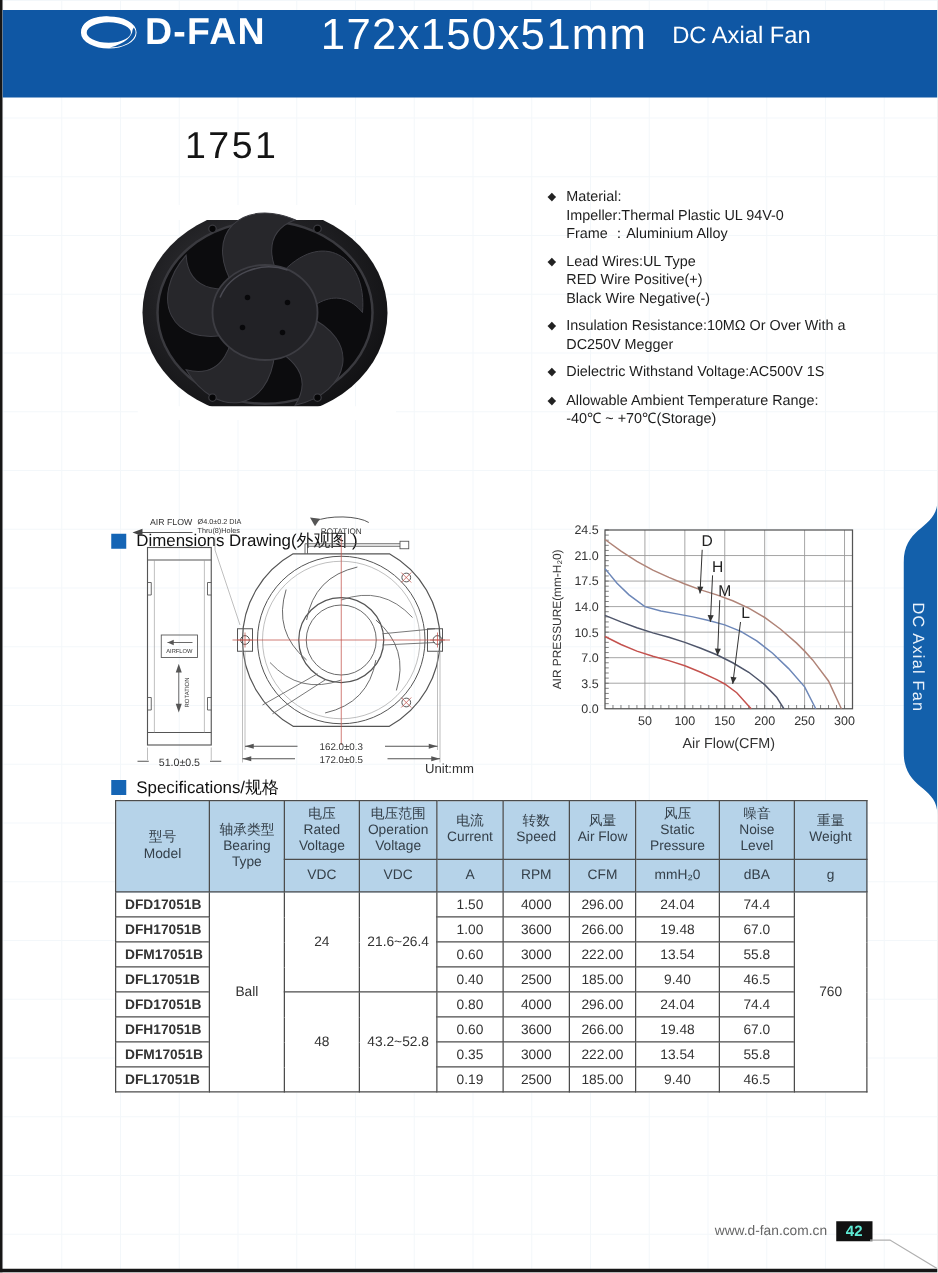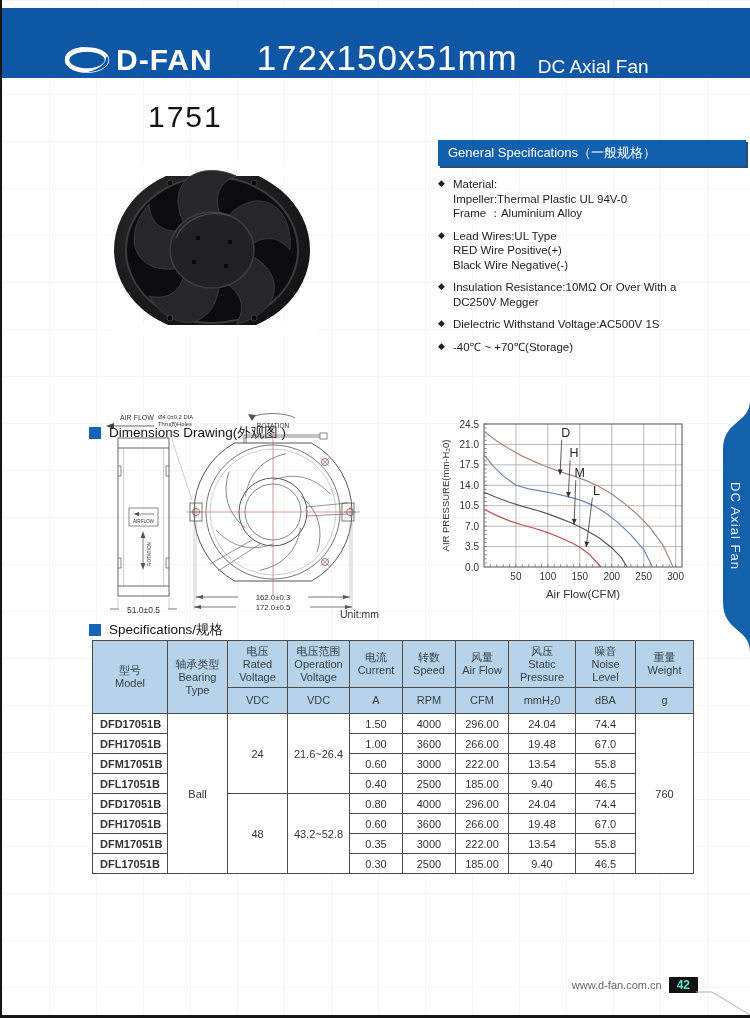--- a/index.html
+++ b/index.html
@@ -7,21 +7,21 @@
     position:relative;width:750px;height:1018px;background:#fff;
     font-family:"Liberation Sans",sans-serif;overflow:hidden;
     border-left:2px solid #161616;border-bottom:3px solid #161616;
     box-sizing:border-box;
     background-image:linear-gradient(#f3f7fa 1px,transparent 1px),
                      linear-gradient(90deg,#f3f7fa 1px,transparent 1px);
     background-size:47px 47px;
   }
   
   .header-bar{position:absolute;top:8px;left:0;right:0;height:70px;background:#0f57a4;
-    display:flex;align-items:flex-end;}
+    display:flex;align-items:flex-start;}
   .logo{display:flex;align-items:center;margin-left:56px;}
   .logo-text{color:#fff;font-size:30px;font-weight:bold;letter-spacing:1px;margin-left:4px;}
   .size-title{color:#fff;font-size:35px;font-weight:400;margin-left:44px;letter-spacing:1px;}
   .subtitle{color:#fff;font-size:19px;margin-left:20px;margin-top:10px;}
   
   .model-number{position:absolute;left:146px;top:100px;font-size:30px;color:#141414;letter-spacing:2px;}
   .fan-photo{position:absolute;left:108px;top:164px;}
   
   .gen-specs{position:absolute;left:436px;top:140px;width:308px;}
   .gen-title{background:#1160ae;color:#fff;font-size:13px;padding:4px 10px 4px 10px;
@@ -108,21 +108,20 @@
     <circle cx="120" cy="78" r="2.2" fill="#08080a"></circle>
     <circle cx="84" cy="98" r="2.2" fill="#08080a"></circle>
     <circle cx="116" cy="102" r="2.2" fill="#08080a"></circle>
     <circle cx="60" cy="19" r="3" fill="#060607" stroke="#3a3a3f" stroke-width="1"></circle>
     <circle cx="144" cy="19" r="3" fill="#060607" stroke="#3a3a3f" stroke-width="1"></circle>
     <circle cx="60" cy="154" r="3" fill="#060607" stroke="#3a3a3f" stroke-width="1"></circle>
     <circle cx="144" cy="154" r="3" fill="#060607" stroke="#3a3a3f" stroke-width="1"></circle>
   </svg>
 
   <div class="gen-specs">
-    <div class="gen-title">General Specifications（一般规格）</div>
     <div class="gen-list" id="gen-list">
         <div class="gsi">
           <span class="dia">◆</span>
           <div>Material:</div>
           <div>Impeller:Thermal Plastic UL 94V-0</div>
           <div>Frame ：Aluminium Alloy</div>
         </div>
         <div class="gsi">
           <span class="dia">◆</span>
           <div>Lead Wires:UL Type</div>
@@ -133,20 +132,21 @@
           <span class="dia">◆</span>
           <div>Insulation Resistance:10MΩ Or Over With a</div>
           <div>DC250V Megger</div>
         </div>
         <div class="gsi">
           <span class="dia">◆</span>
           <div>Dielectric Withstand Voltage:AC500V 1S</div>
         </div>
         <div class="gsi">
           <span class="dia">◆</span>
+          <div>Allowable Ambient Temperature Range:</div>
           <div>-40℃ ~ +70℃(Storage)</div>
         </div>
       </div>
   </div>
 
   <div class="sec-title dims">
     <span class="sq"></span>
     <span>Dimensions Drawing(外观图 )</span>
   </div>
   <div class="sec-title specs">
@@ -494,21 +494,21 @@
         <tr>
           <td class="model">DFM17051B</td>
           <td>0.35</td>
           <td>3000</td>
           <td>222.00</td>
           <td>13.54</td>
           <td>55.8</td>
         </tr>
         <tr>
           <td class="model">DFL17051B</td>
-          <td>0.30</td>
+          <td>0.19</td>
           <td>2500</td>
           <td>185.00</td>
           <td>9.40</td>
           <td>46.5</td>
         </tr>
       </tbody>
     </table>
 
   <div class="footer">
     <span class="site">www.d-fan.com.cn</span>

